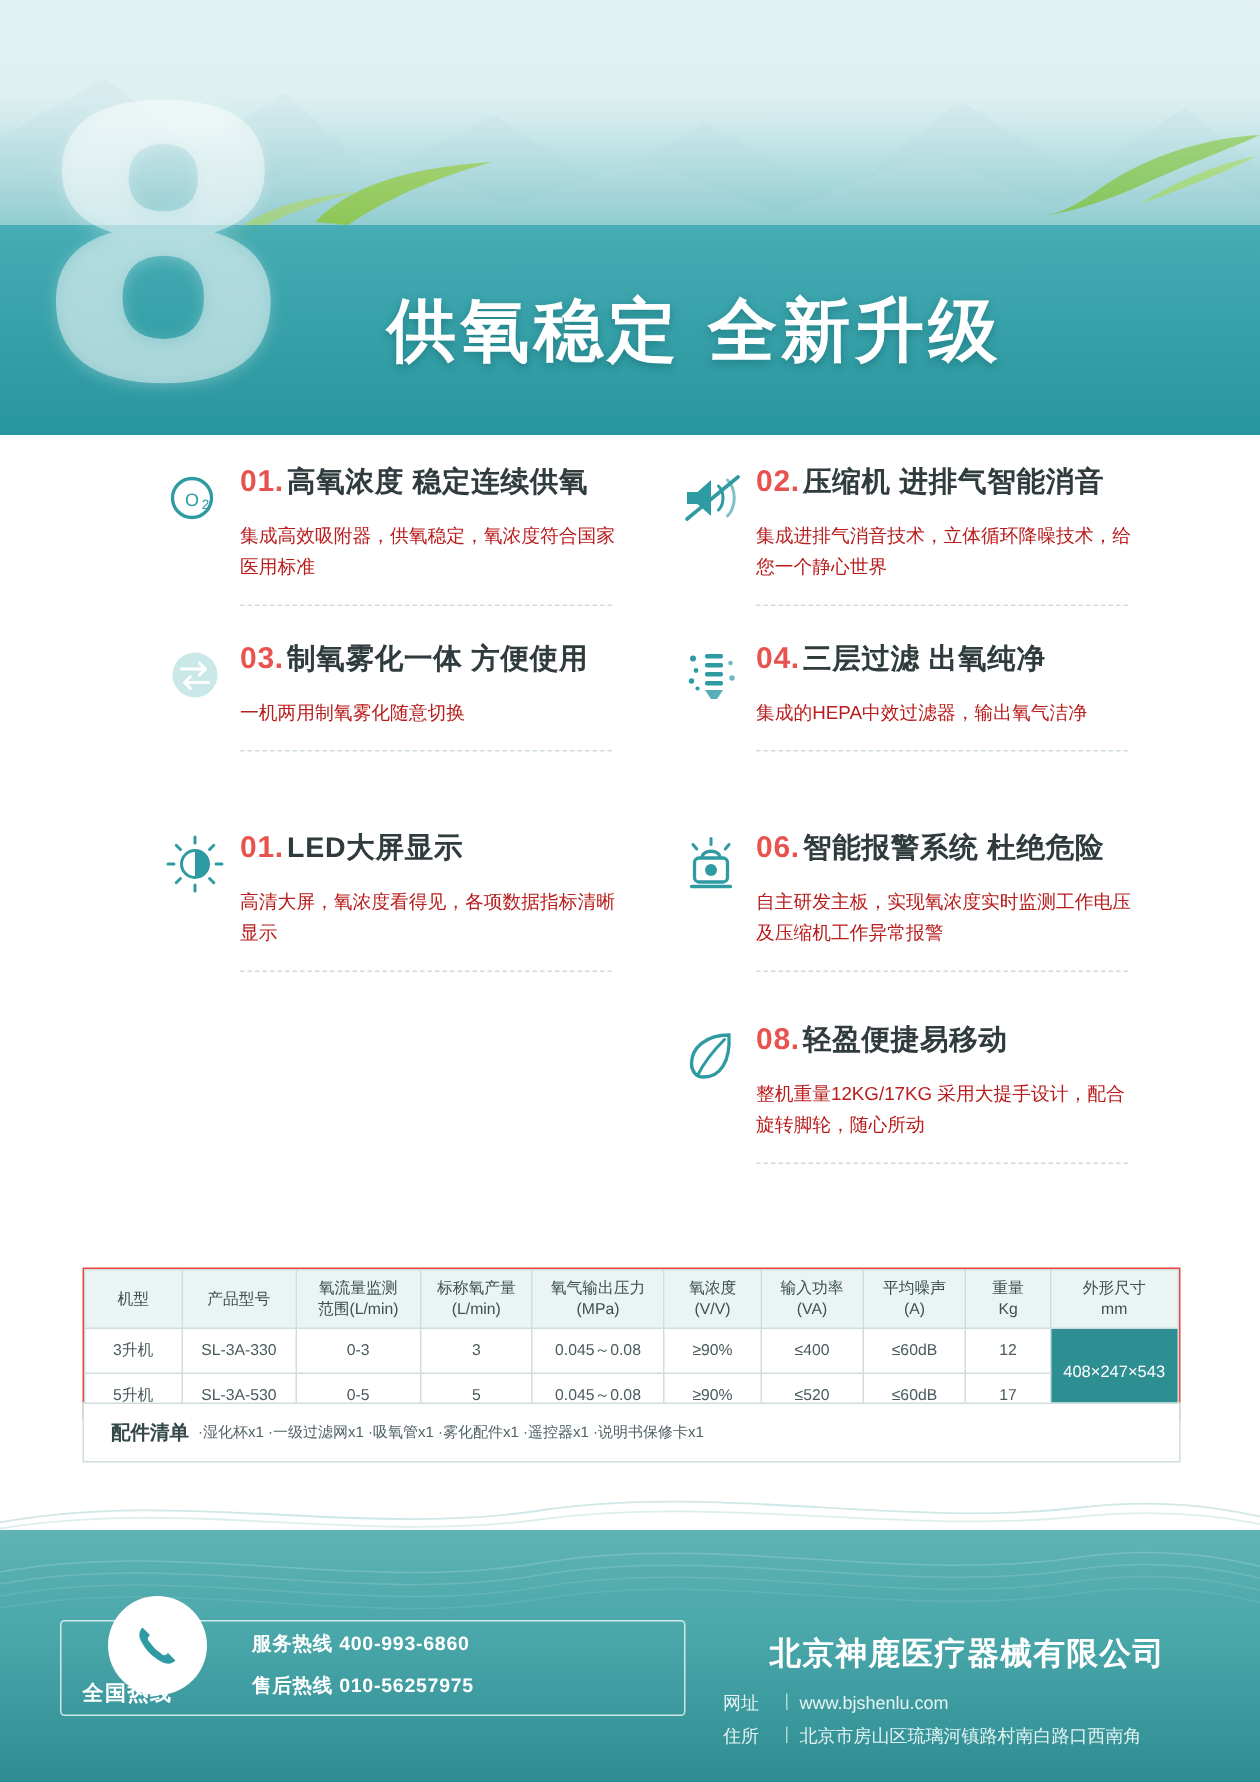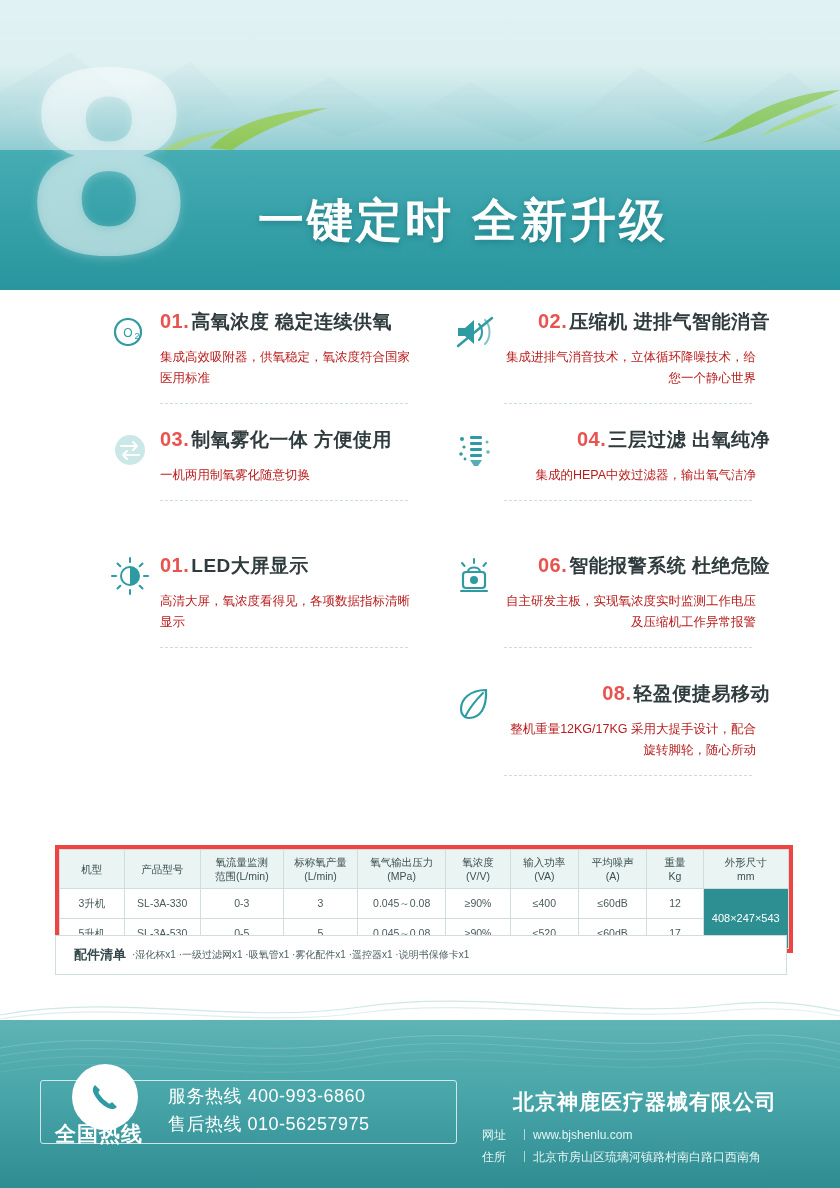--- a/index.html
+++ b/index.html
@@ -68,29 +68,29 @@
   .feat .num{color:#e8534f;font-size:20px;font-weight:700;margin-right:2px;}
   .feat .desc{
     margin-left:52px;margin-top:12px;width:252px;
     font-size:12.5px;line-height:21px;color:#b91c1c;
   }
   .feat .rule{
     margin-left:52px;margin-top:14px;width:248px;height:0;
     border-top:1px dashed #cfdcdc;
   }
   .col-l{left:108px;}
-  .col-r{left:452px;text-align:right;}
+  .col-r{left:452px;}
 
   .r1{top:12px;} .r2{top:130px;} .r3{top:256px;} .r4{top:384px;}
   .r1b{top:12px;} .r2b{top:130px;} .r3b{top:256px;} .r4b{top:384px;}
 
   
   .spec{
     position:absolute;left:55px;top:845px;width:730px;
-    border:4px solid #ef4444;border-collapse:collapse;
+    border:1px solid #ef4444;border-collapse:collapse;
     font-size:10.5px;color:#4a5a5c;background:#fff;
   }
   .spec table{border-collapse:collapse;width:730px;}
   .spec th{
     background:#e9f4f3;border:1px solid #cfdedd;
     font-weight:400;color:#3d5052;padding:5px 2px;line-height:14px;
     text-align:center;
   }
   .spec td{
     border:1px solid #cfdedd;padding:7px 2px;text-align:center;line-height:15px;
@@ -112,28 +112,28 @@
     background:linear-gradient(180deg,#5fb3b4 0%, #4aa7aa 40%, #2f8c92 100%);
     overflow:hidden;
   }
   .footer-waves{position:absolute;left:0;top:0;width:840px;height:80px;opacity:.35;}
   .phone-circle{
     position:absolute;left:72px;top:44px;width:66px;height:66px;border-radius:50%;
     background:#ffffff;display:flex;align-items:center;justify-content:center;
   }
   .hotline-label{
     position:absolute;left:55px;top:1120px;width:100px;
-    font-size:21px;font-weight:700;color:#ffffff;letter-spacing:1px;
+    font-size:14px;font-weight:700;color:#ffffff;letter-spacing:1px;
   }
   .hotline-box{
     position:absolute;left:40px;top:60px;width:415px;height:62px;
     border:1px solid rgba(255,255,255,.75);border-radius:3px;
   }
   .hotline-lines{
-    position:absolute;left:168px;top:62px;color:#fff;font-size:18px;font-weight:400;
+    position:absolute;left:168px;top:62px;color:#fff;font-size:13px;font-weight:700;
     line-height:28px;letter-spacing:.5px;
   }
   .company{
     position:absolute;left:482px;top:68px;color:#ffffff;
     font-size:21px;font-weight:700;letter-spacing:1px;margin-left:31px;
   }
   .addr{
     position:absolute;left:482px;top:104px;color:#e4f4f3;font-size:12px;line-height:22px;
   }
   .addr .lab{display:inline-block;width:42px;}
@@ -161,21 +161,21 @@
     <svg class="leaf leaf1" viewBox="0 0 120 42">
       <path d="M0,40 C22,18 56,4 118,0 C82,10 48,24 22,42 Z" fill="#8cc63f" opacity="0.85"></path>
     </svg>
     <svg class="leaf leaf3" viewBox="0 0 90 34">
       <path d="M0,32 C18,14 46,4 88,0 C58,8 28,18 10,34 Z" fill="#a8d36a" opacity="0.7"></path>
     </svg>
 
     <div class="hero-band"></div>
     <div class="big8">8</div>
     <div class="hero-title">
-      <span>一键定时</span><span class="sp"></span><span>全新升级</span>
+      <span>供氧稳定</span><span class="sp"></span><span>全新升级</span>
     </div>
   </div>
 
   <div class="features">
 
     <div class="feat col-l r1">
       <svg class="icon" viewBox="0 0 44 44">
         <circle cx="20" cy="22" r="13" fill="none" stroke="#2e9aa2" stroke-width="2.2"></circle>
         <text x="20" y="27" font-size="12" text-anchor="middle" fill="#2e9aa2" font-family="Liberation Sans, sans-serif">O</text>
         <text x="29" y="29" font-size="9" text-anchor="middle" fill="#2e9aa2" font-family="Liberation Sans, sans-serif">2</text>

